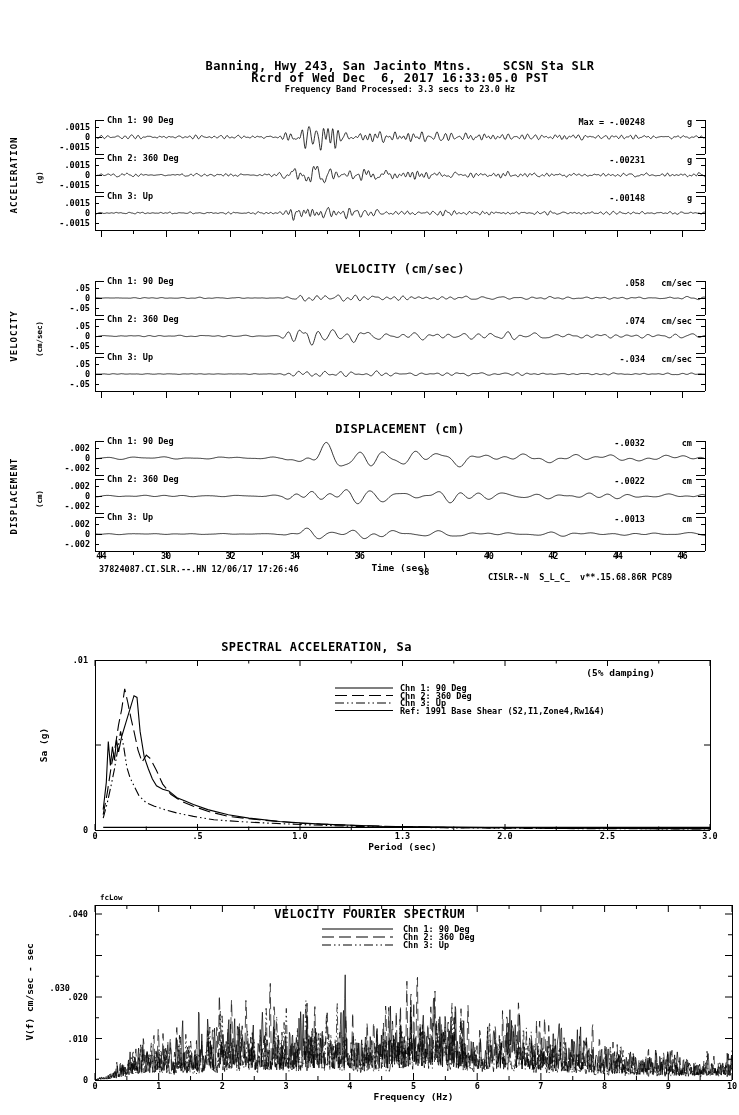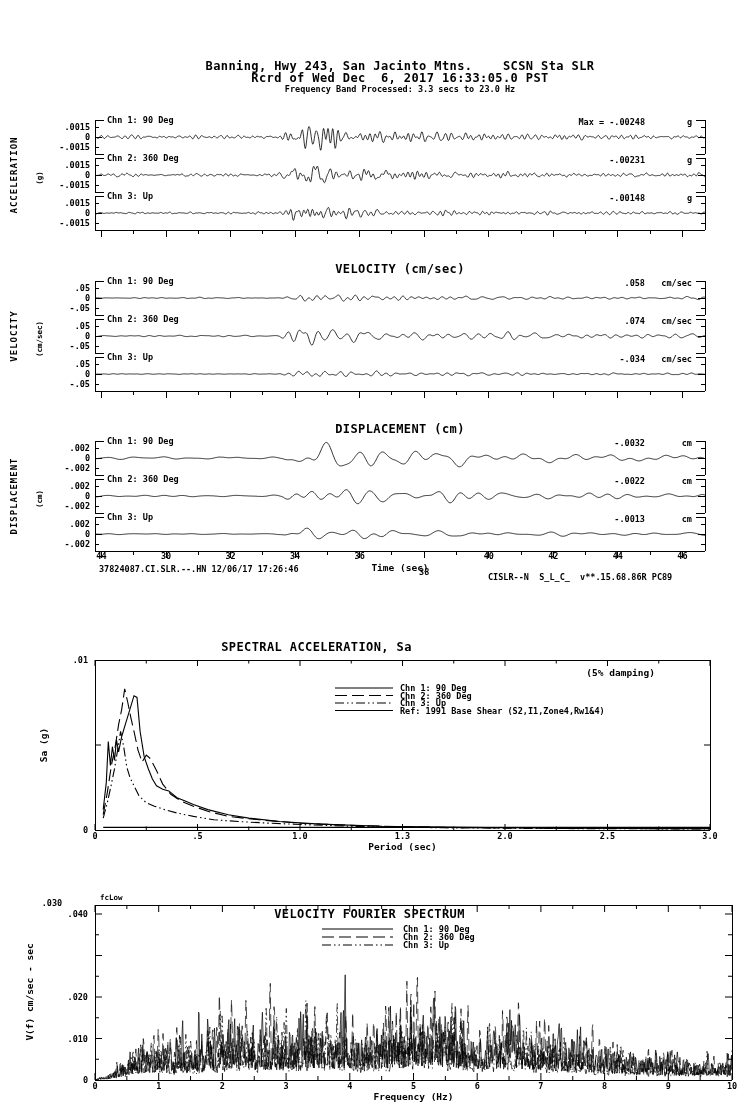--- a/index.html
+++ b/index.html
@@ -423,21 +423,21 @@
     <div class="t f8 ca" style="left: 492px; width: 26px; top: 832px;">2.0</div>
     <div class="t f8 ca" style="left: 594.5px; width: 26px; top: 832px;">2.5</div>
     <div class="t f8 ca" style="left: 697px; width: 26px; top: 832px;">3.0</div>
     <div class="t f8" style="left: 400px; top: 684px;">Chn 1: 90 Deg</div>
     <div class="t f8" style="left: 400px; top: 691.5px;">Chn 2: 360 Deg</div>
     <div class="t f8" style="left: 400px; top: 699px;">Chn 3: Up</div>
     <div class="t f8" style="left: 400px; top: 706.5px;">Ref: 1991 Base Shear (S2,I1,Zone4,Rw1&amp;4)</div>
     <div class="t f8 ra" style="left: 34px; width: 54px; top: 1076px;">0</div>
     <div class="t f8 ra" style="left: 34px; width: 54px; top: 1034.5px;">.010</div>
     <div class="t f8 ra" style="left: 34px; width: 54px; top: 993px;">.020</div>
-    <div class="t f8 ra" style="left: 34px; width: 36px; top: 899px; text-align: center;">.030</div>
+    <div class="t f8 ra" style="left: 34px; width: 36px; top: 984px;">.030</div>
     <div class="t f8 ra" style="left: 34px; width: 54px; top: 910px;">.040</div>
     <div class="t f8 ca" style="left: 82px; width: 26px; top: 1082px;">0</div>
     <div class="t f8 ca" style="left: 145.7px; width: 26px; top: 1082px;">1</div>
     <div class="t f8 ca" style="left: 209.4px; width: 26px; top: 1082px;">2</div>
     <div class="t f8 ca" style="left: 273.1px; width: 26px; top: 1082px;">3</div>
     <div class="t f8 ca" style="left: 336.8px; width: 26px; top: 1082px;">4</div>
     <div class="t f8 ca" style="left: 400.5px; width: 26px; top: 1082px;">5</div>
     <div class="t f8 ca" style="left: 464.2px; width: 26px; top: 1082px;">6</div>
     <div class="t f8 ca" style="left: 527.9px; width: 26px; top: 1082px;">7</div>
     <div class="t f8 ca" style="left: 591.6px; width: 26px; top: 1082px;">8</div>

